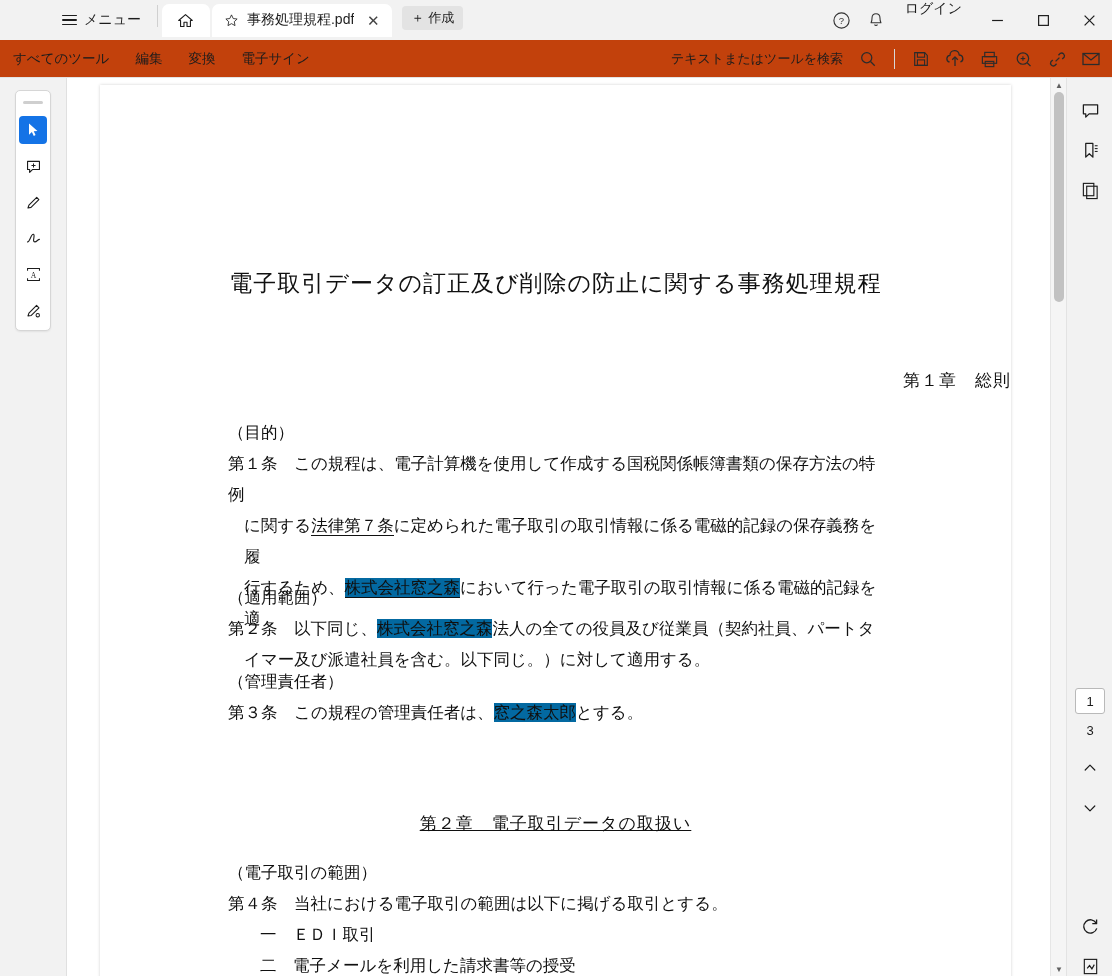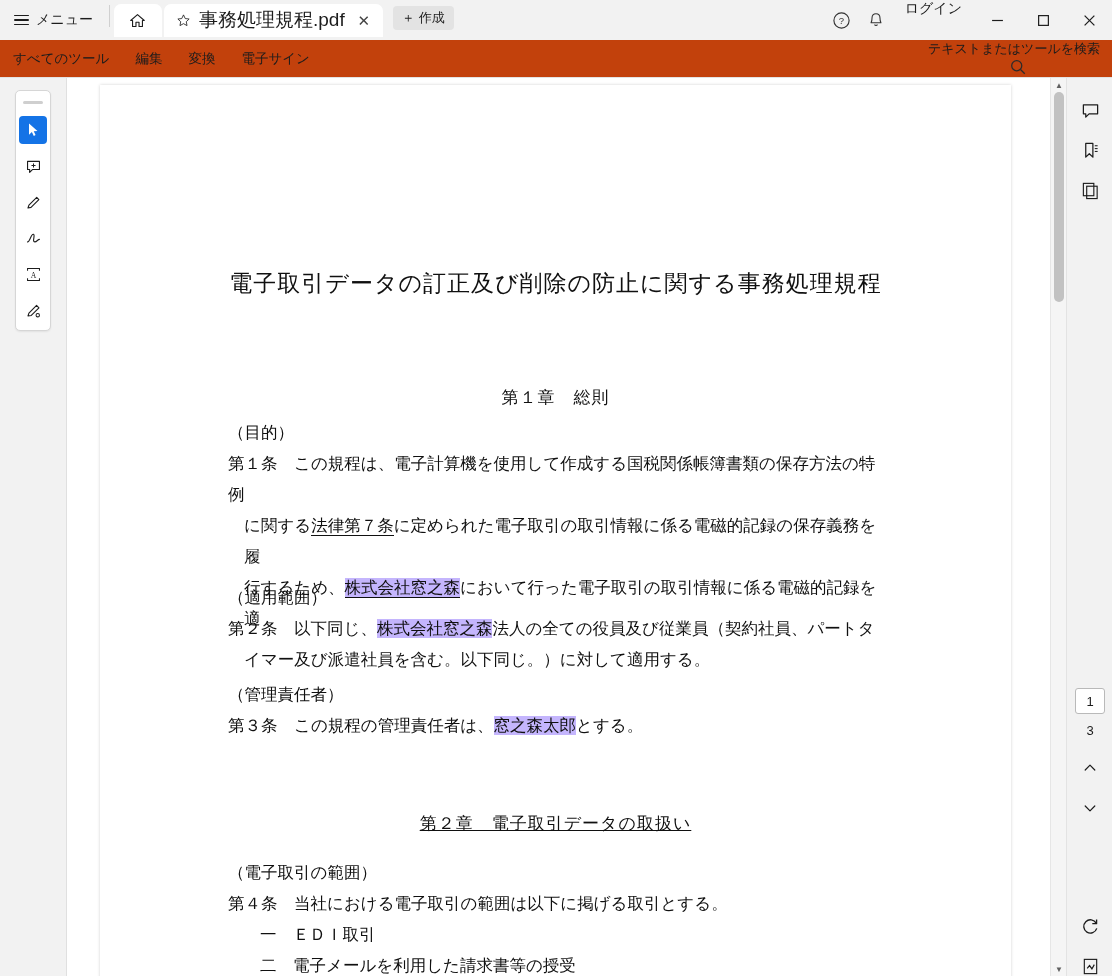--- a/index.html
+++ b/index.html
@@ -15,39 +15,39 @@
   
   .titlebar {
     position: absolute; top: 0; left: 0; width: 1112px; height: 40px;
     background: #f2f2f2;
     display: flex; align-items: flex-end;
   }
   .tb-left { display: flex; align-items: center; height: 40px; }
   .menu-btn {
     display: flex; align-items: center; gap: 7px;
     height: 40px; padding: 0 12px 0 14px;
-    font-size: 14px; color: #1c1c1c;
+    font-size: 14px; color: #1c1c1c; margin-left: 48px;
   }
   .hamburger { display: inline-block; width: 15px; }
   .hamburger i { display: block; height: 1.6px; background: #1c1c1c; margin: 3px 0; border-radius: 1px; }
   .tb-sep { width: 1px; height: 22px; background: #d0d0d0; margin: 0 4px 9px 4px; }
 
   .home-tab {
     width: 48px; height: 33px; margin-bottom: 0;
     background: #fff; border-radius: 7px 7px 0 0;
     display: flex; align-items: center; justify-content: center;
   }
   .doc-tab {
     height: 33px; background: #fff; border-radius: 7px 7px 0 0;
     display: flex; align-items: center; gap: 8px;
     padding: 0 8px 0 12px; margin-left: 2px;
     max-width: 250px;
   }
   .doc-tab .tabtitle {
-    font-size: 19px; color: #1c1c1c; white-space: nowrap;
+    font-size: 14px; color: #1c1c1c; white-space: nowrap;
     overflow: hidden; text-overflow: ellipsis;
   }
   .tab-close {
     width: 22px; height: 22px; border-radius: 3px;
     display: flex; align-items: center; justify-content: center;
     font-size: 15px; color: #444; line-height: 1;
   }
   .create-btn {
     display: flex; align-items: center; gap: 4px;
     height: 24px; margin: 0 0 5px 10px; padding: 0 9px;
@@ -72,21 +72,21 @@
   }
 
   
   .toolbar {
     position: absolute; top: 40px; left: 0; width: 1112px; height: 38px;
     background: #c2410c;
     border-bottom: 1px solid #e3e3e3;
     display: flex; align-items: center;
   }
   .tool-item { font-size: 13.5px; color: #1c1c1c; padding: 0 13px; height: 38px; display: flex; align-items: center; }
-  .toolbar-right { position: absolute; right: 4px; top: 0; height: 38px; display: flex; align-items: center; flex-direction: column; }
+  .toolbar-right { position: absolute; right: 4px; top: 0; height: 38px; display: flex; align-items: center; }
   .search-label { font-size: 13px; color: #1c1c1c; margin-right: 8px; }
   .tr-icon { width: 34px; height: 38px; display: flex; align-items: center; justify-content: center; color: #2b2b2b; }
   .vsep { width: 1px; height: 20px; background: #d8d8d8; margin: 0 9px; }
 
   
   .left-rail {
     position: absolute; left: 0; top: 78px; width: 66px; height: 898px;
     background: #f2f2f2;
   }
   .rail-box {
@@ -124,21 +124,21 @@
   }
   .pdf-title {
     position: absolute; top: 183px; left: 0; width: 911px;
     text-align: center; font-size: 23px; letter-spacing: 1px;
   }
   .chap {
     position: absolute; width: 911px; text-align: center; font-size: 17px; letter-spacing: 1px;
   }
   .blk { position: absolute; left: 128px; width: 660px; font-size: 16.5px; line-height: 31px; }
   .ind { display: block; }
-  .hl { background: #c4b5fd; }
+  .hl { background: #0369a1; }
   .ul { border-bottom: 1px solid #101010; }
 
   
   .doc-scroll {
     position: absolute; right: 0; top: 78px; width: 16px; height: 898px;
     background: #f5f5f5; border-left: 1px solid #e6e6e6;
   }
   .doc-scroll-track { position: absolute; left: 0; top: 14px; width: 16px; bottom: 14px; }
   .doc-scroll-thumb {
     position: absolute; left: 3px; top: 0; width: 10px; height: 210px;
@@ -347,42 +347,42 @@
         </svg>
       </div>
     </div>
   </div>
 
   <div class="doc-area">
     <div class="page">
 
       <div class="pdf-text pdf-title">電子取引データの訂正及び削除の防止に関する事務処理規程</div>
 
-      <div class="pdf-text chap" style="top:301px;">第１章　総則</div>
+      <div class="pdf-text chap" style="top:284px;text-align:right;">第１章　総則</div>
 
       <div class="pdf-text blk" style="top:332px;">
         <span class="ind">（目的）</span>
         <span class="ind">第１条　この規程は、電子計算機を使用して作成する国税関係帳簿書類の保存方法の特例</span>
         <span class="ind" style="padding-left:16px;">
           <span>に関する</span><span class="ul">法律第７条</span><span>に定められた電子取引の取引情報に係る電磁的記録の保存義務を履</span>
         </span>
         <span class="ind" style="padding-left:16px;">
           <span>行するため、</span><span class="hl ul">株式会社窓之森</span><span>において行った電子取引の取引情報に係る電磁的記録を適</span>
         </span>
       </div>
 
       <div class="pdf-text blk" style="top:497px;">
         <span class="ind">（適用範囲）</span>
         <span class="ind">
           <span>第２条　以下同じ、</span><span class="hl">株式会社窓之森</span><span>法人の全ての役員及び従業員（契約社員、パートタ</span>
         </span>
         <span class="ind" style="padding-left:16px;">イマー及び派遣社員を含む。以下同じ。）に対して適用する。</span>
       </div>
 
-      <div class="pdf-text blk" style="top:594px;font-family:Liberation Serif, serif;">
+      <div class="pdf-text blk" style="top:581px;font-family:Liberation Serif, serif;">
         <span class="ind">（管理責任者）</span>
         <span class="ind">
           <span>第３条　この規程の管理責任者は、</span><span class="hl">窓之森太郎</span><span>とする。</span>
         </span>
       </div>
 
       <div class="pdf-text chap" style="top:727px;text-decoration:underline;">第２章　電子取引データの取扱い</div>
 
       <div class="pdf-text blk" style="top:772px;">
         <span class="ind">（電子取引の範囲）</span>

